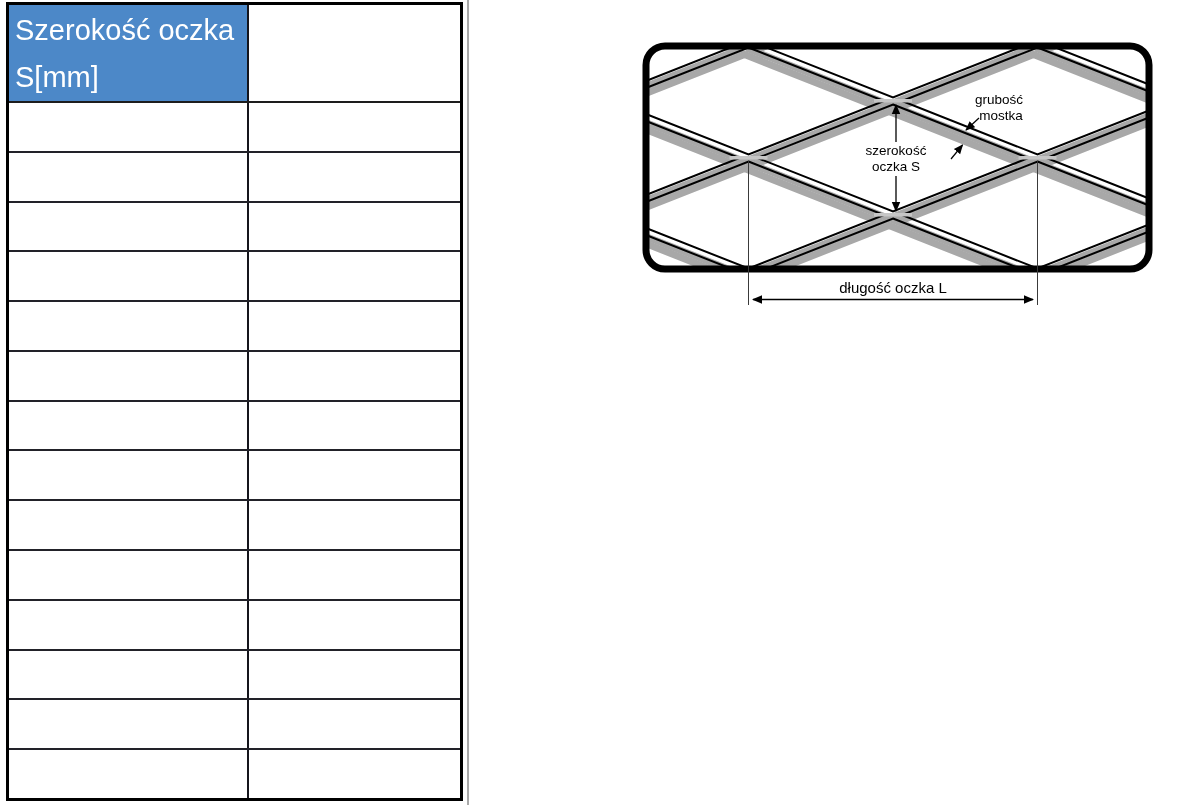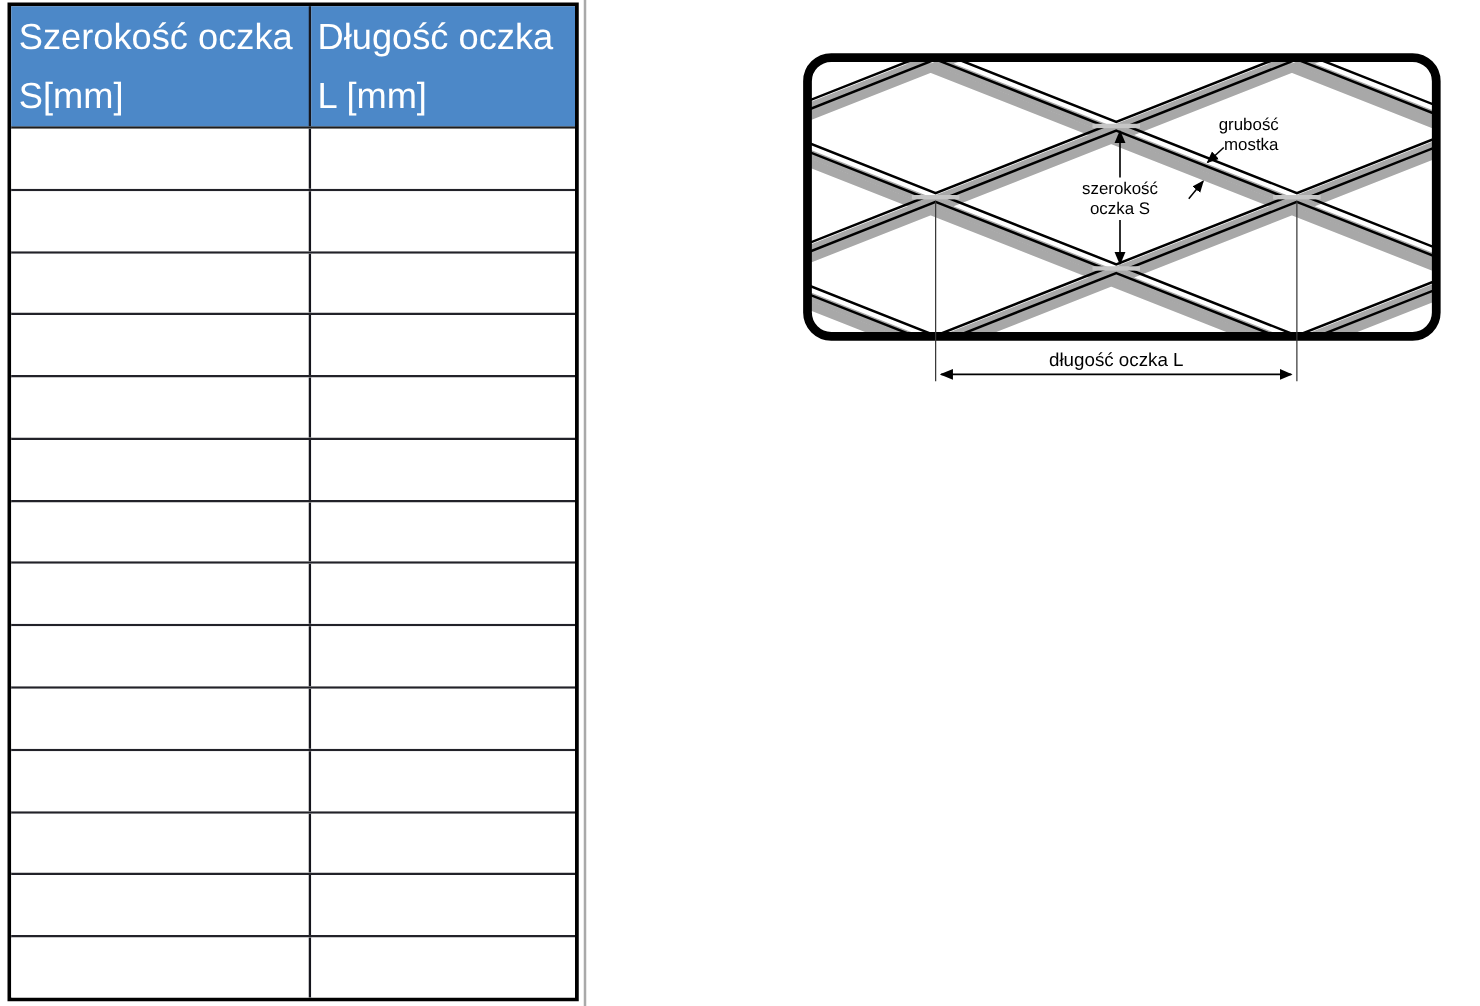--- a/index.html
+++ b/index.html
@@ -39,21 +39,20 @@
   
   .diagram{position:absolute;left:600px;top:15px;width:584px;height:310px;}
   svg text{font-family:"Liberation Sans", sans-serif;fill:#000;}
 </style>
 </head>
 <body>
 
 <div class="tbl">
   <div class="tbl-header">
     <div class="th c1">Szerokość oczka S[mm]</div>
-    <div class="th c2">Długość oczka L [mm]</div>
   </div>
   <div class="tbl-body" id="tbl-body">
   <div class="tr">
     <div class="td c1"></div>
     <div class="td c2"></div>
   </div>
 
   <div class="tr">
     <div class="td c1"></div>
     <div class="td c2"></div>

